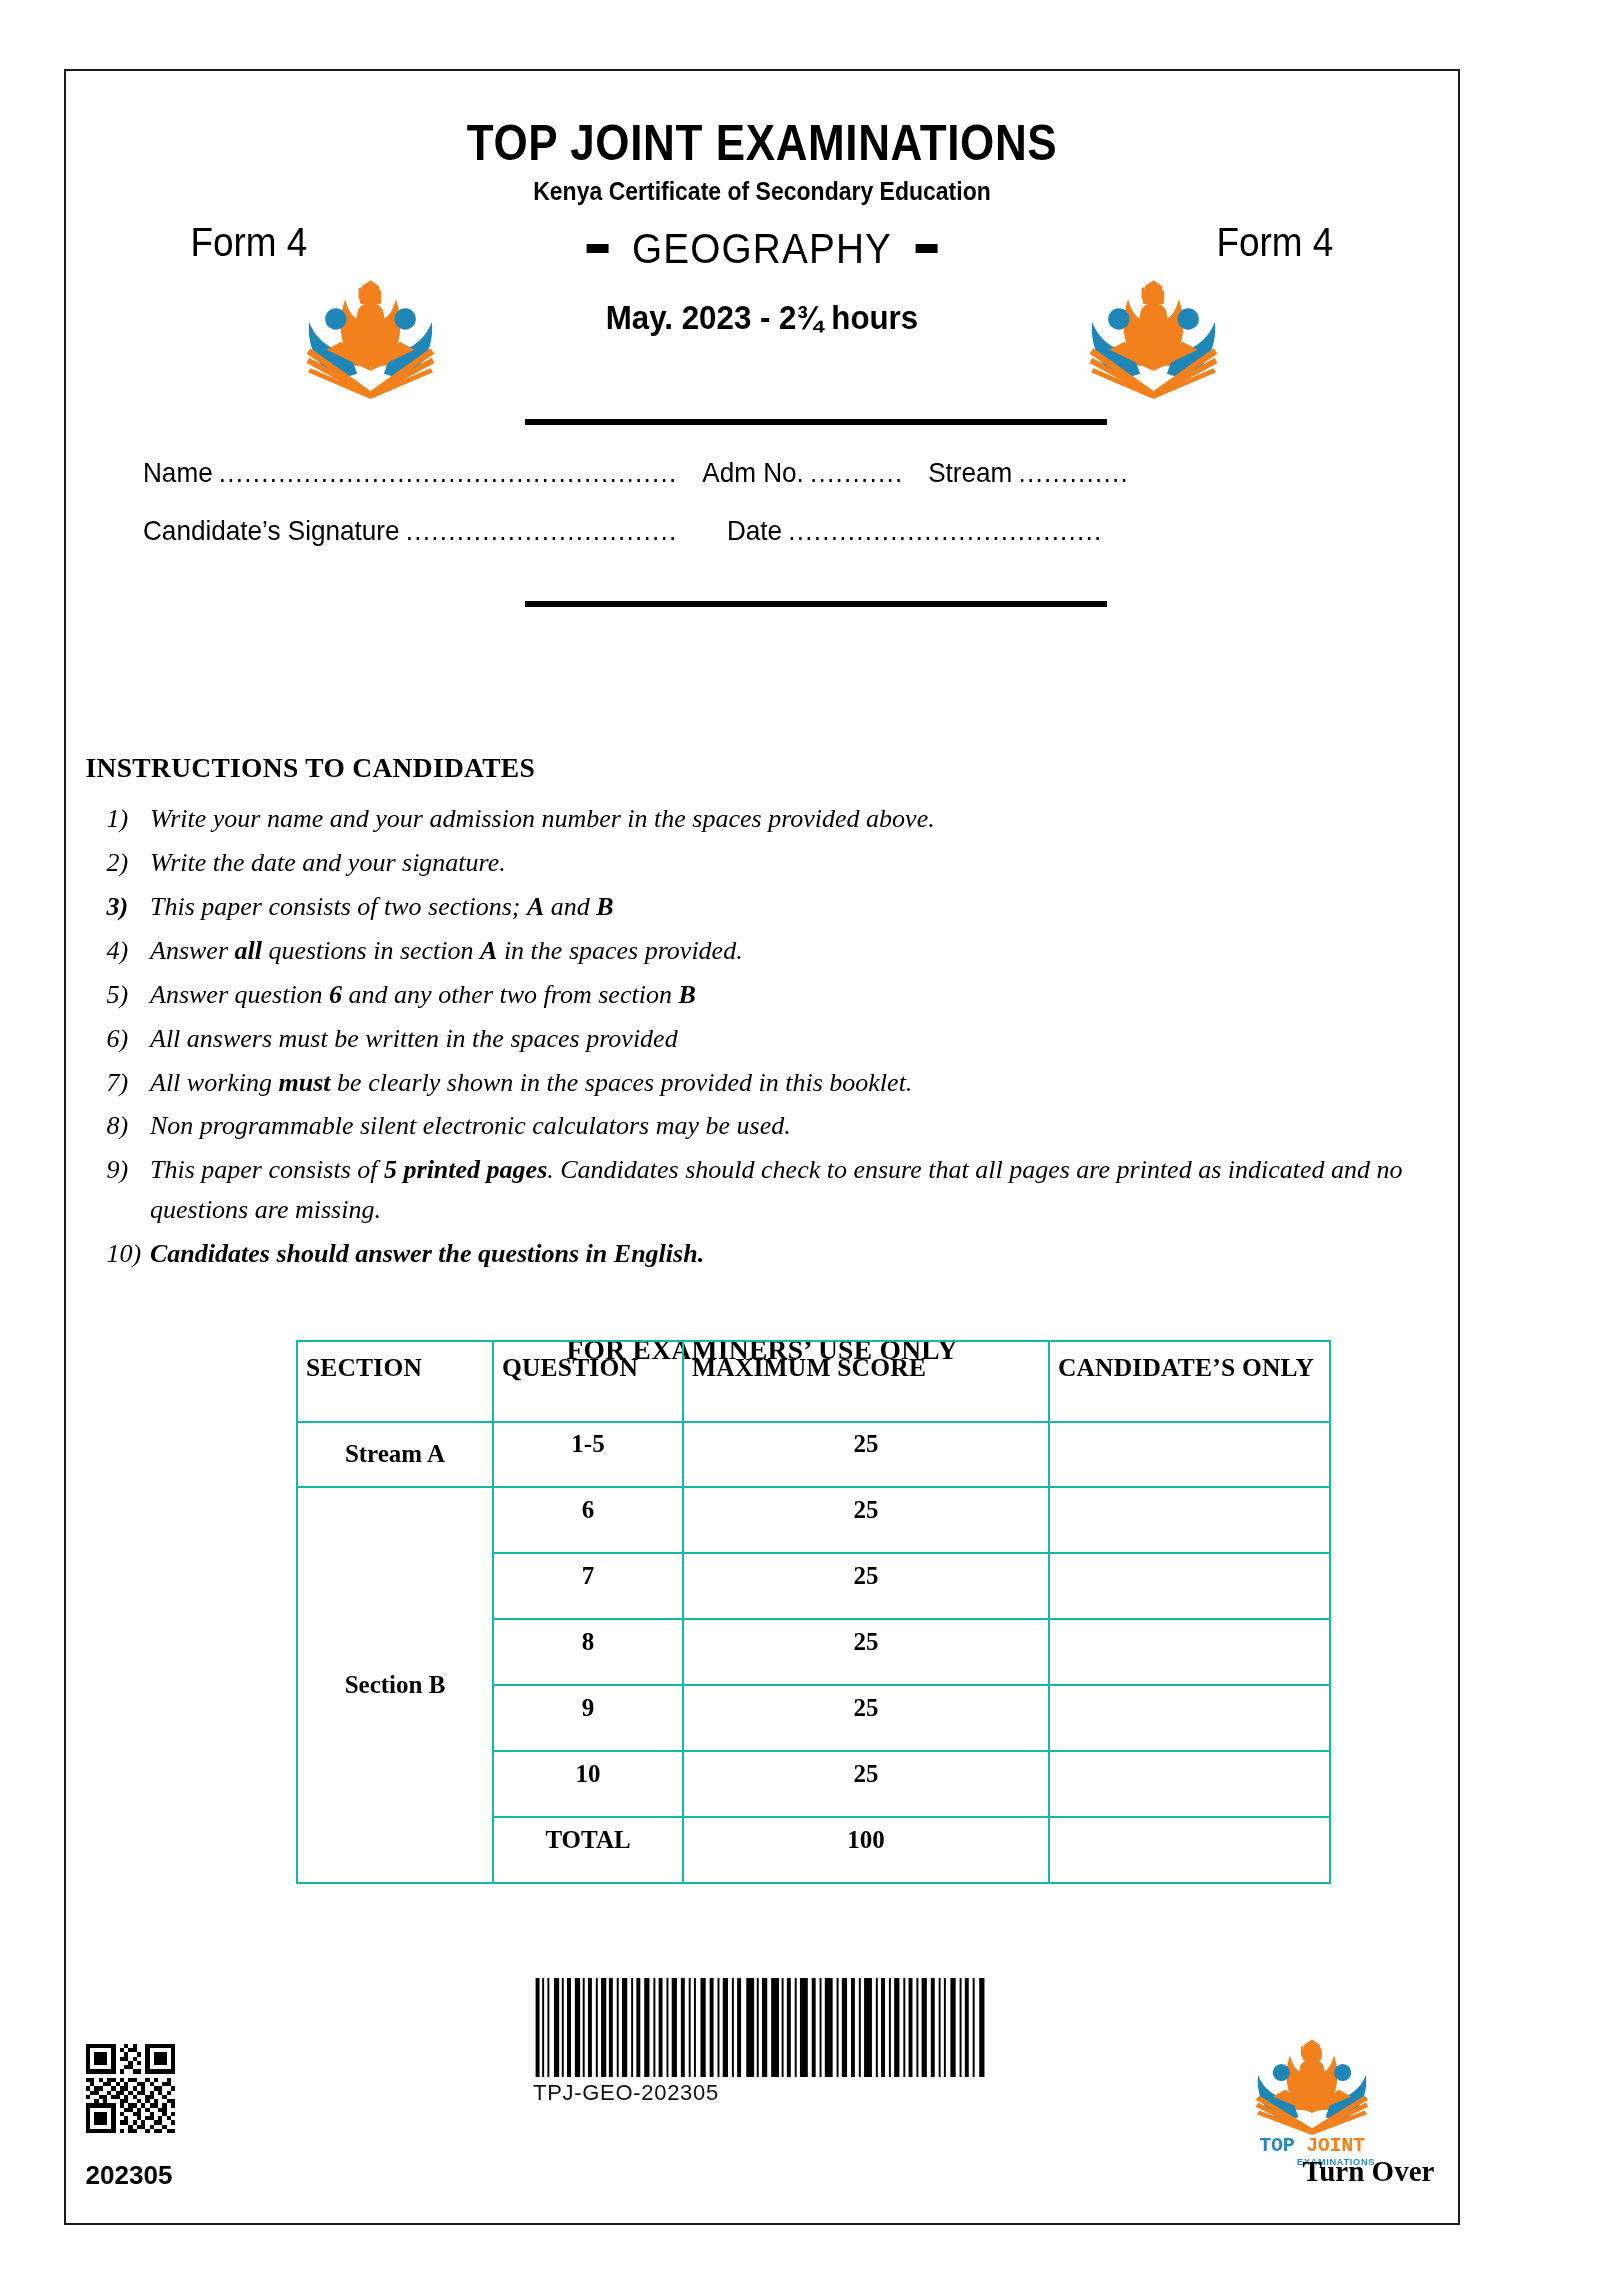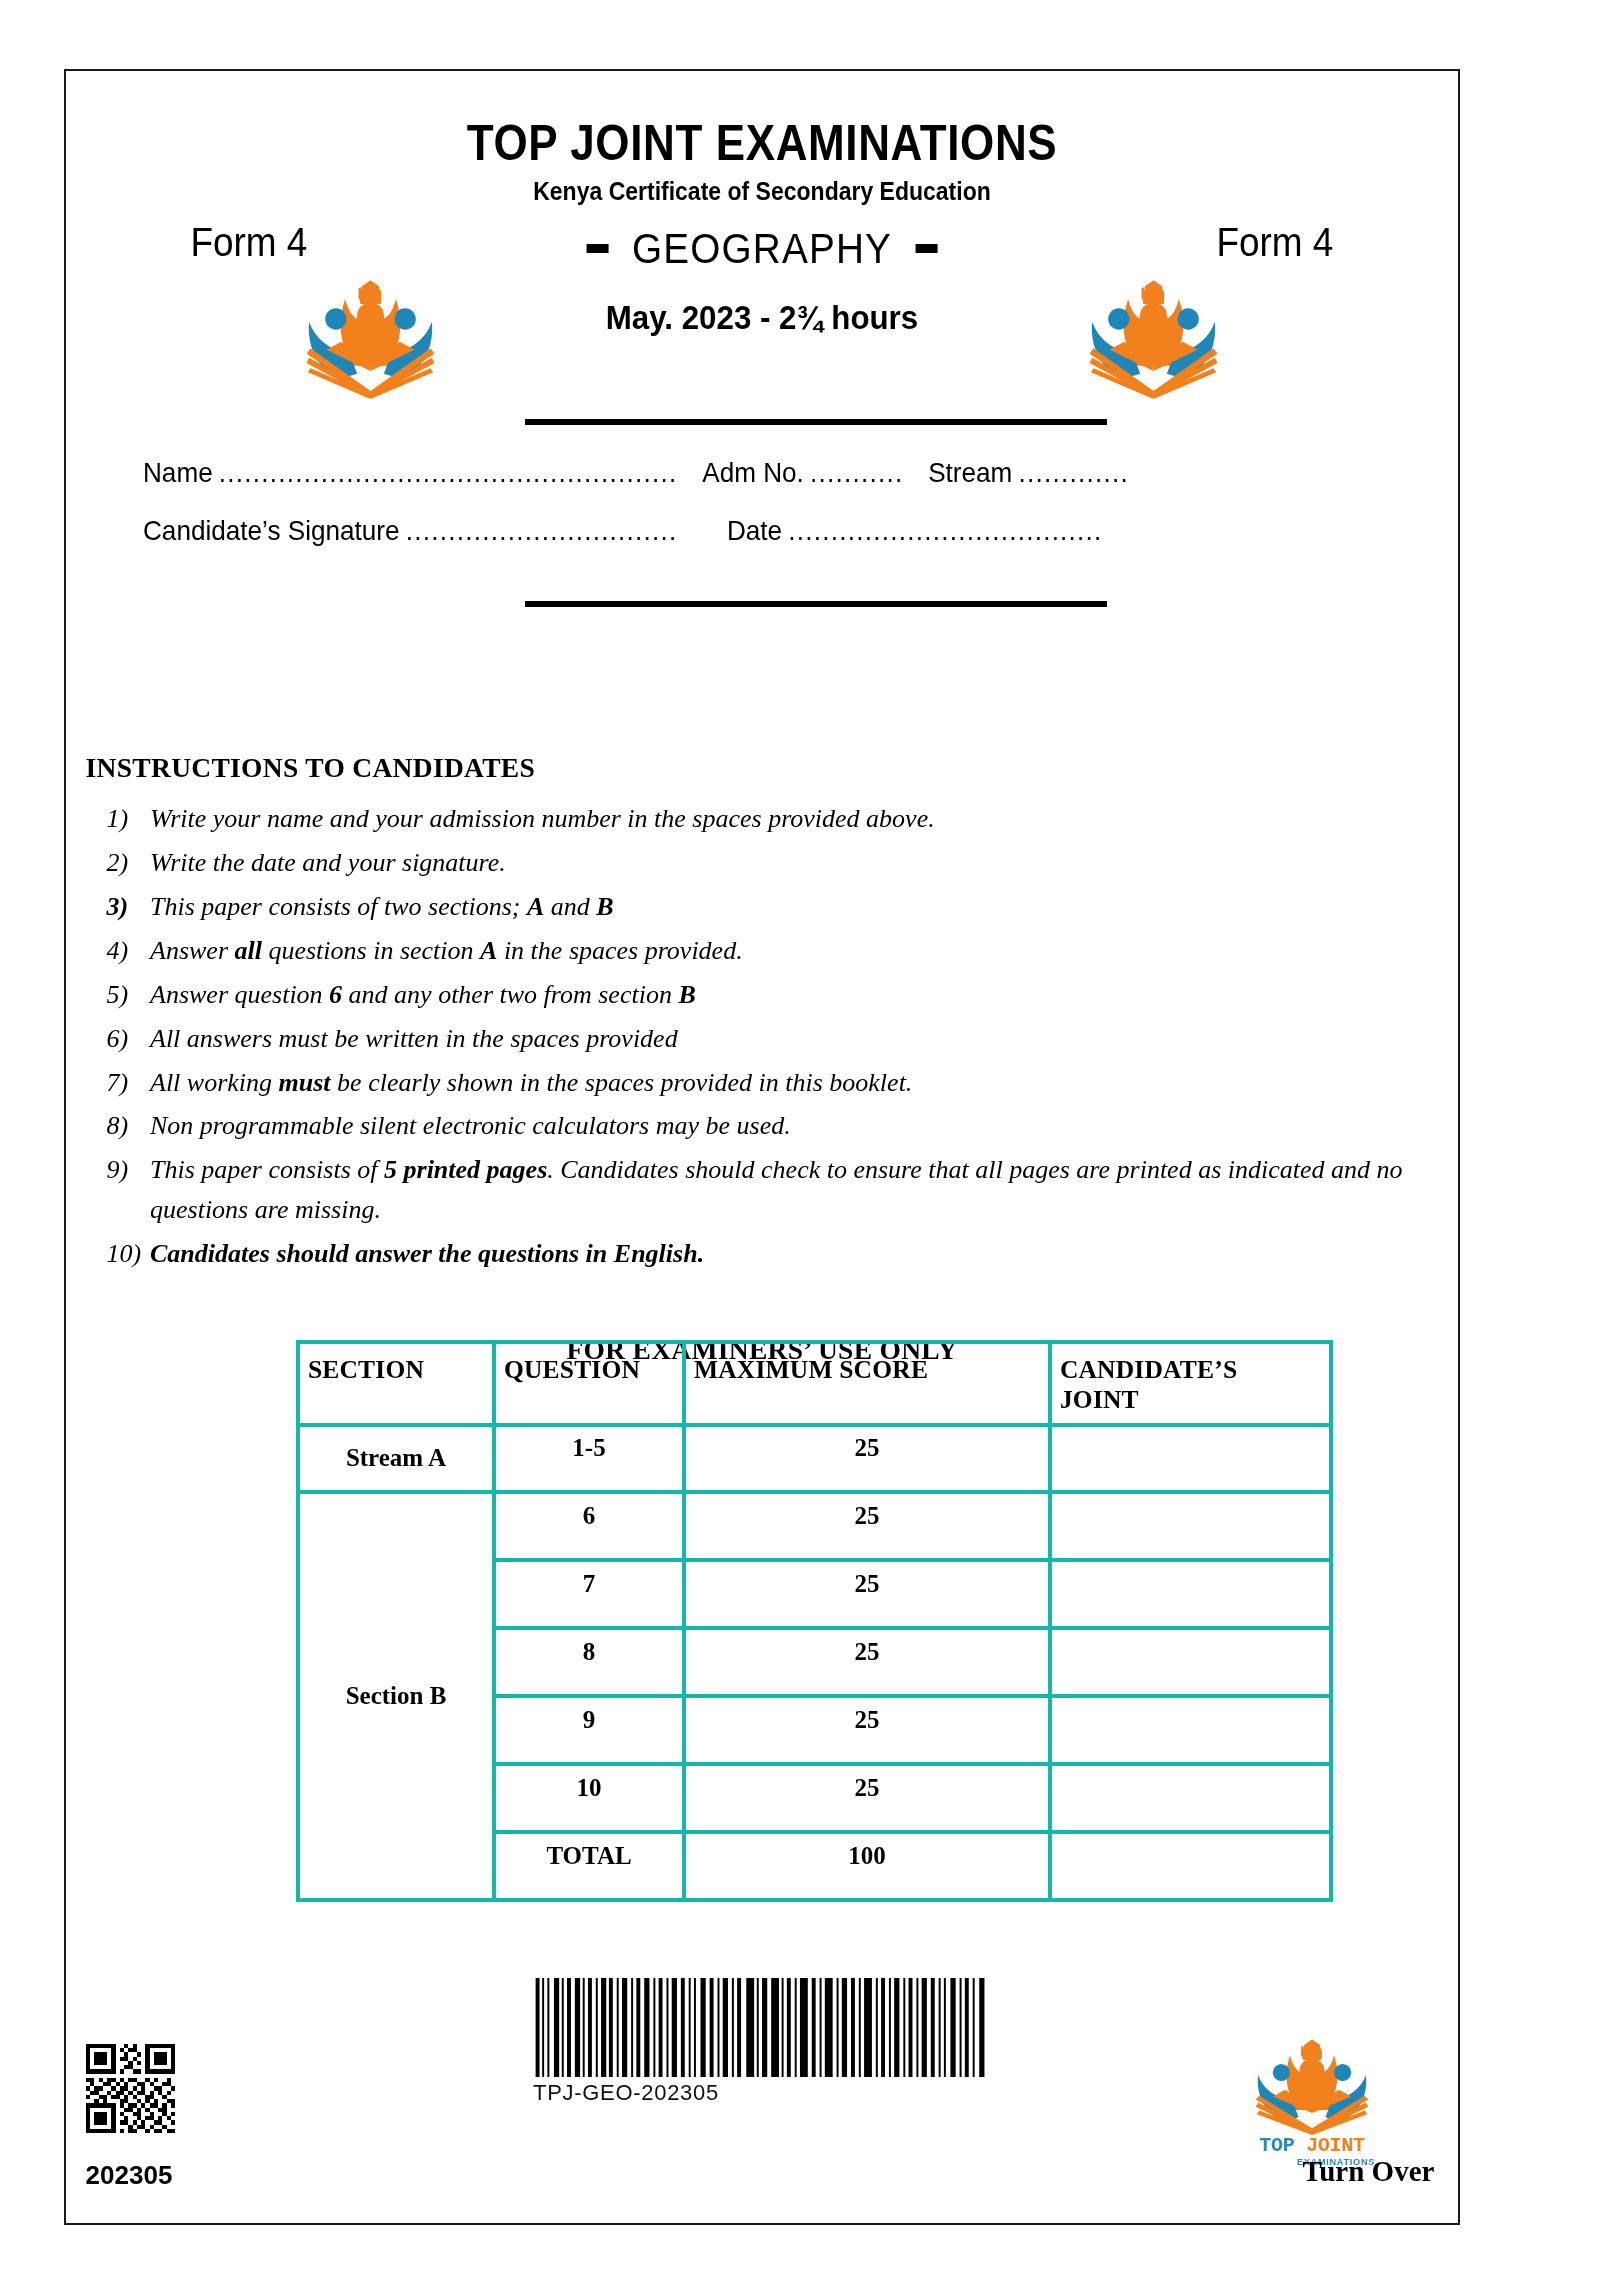--- a/index.html
+++ b/index.html
@@ -213,21 +213,21 @@
     left: 230px;
     top: 1269px;
     width: 1034px;
     border-collapse: collapse;
     table-layout: fixed;
     font-family: "Liberation Serif", "DejaVu Serif", serif;
     font-weight: bold;
     font-size: 25px;
   }
   #score-table td, #score-table th {
-    border: 4px solid #14b8a6;
+    border: 2px solid #14b8a6;
     padding: 0 7.9px;
     vertical-align: top;
     text-align: center;
   }
   #score-table th {
     text-align: left;
     font-size: 25.5px;
     letter-spacing: 0.2px;
     height: 68px;
     padding-top: 10.5px;
@@ -480,21 +480,21 @@
         <col class="col-section">
           <col class="col-question">
           <col class="col-max">
           <col class="col-cand">
       </colgroup>
       <thead>
         <tr>
           <th>SECTION</th>
           <th>QUESTION</th>
           <th>MAXIMUM SCORE</th>
-          <th>CANDIDATE’S JOINT</th>
+          <th>CANDIDATE’S ONLY</th>
         </tr>
       </thead>
       <tbody>
         <tr>
           <td class="secname">Stream A</td>
           <td class="val">1-5</td>
           <td class="val">25</td>
           <td class="val"></td>
         </tr>
         <tr>

